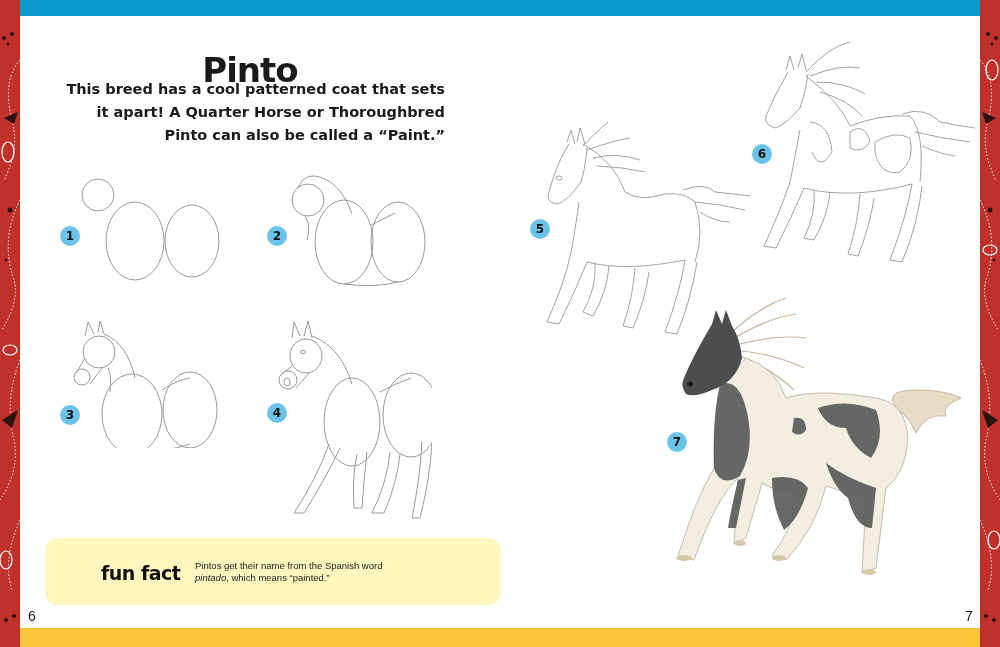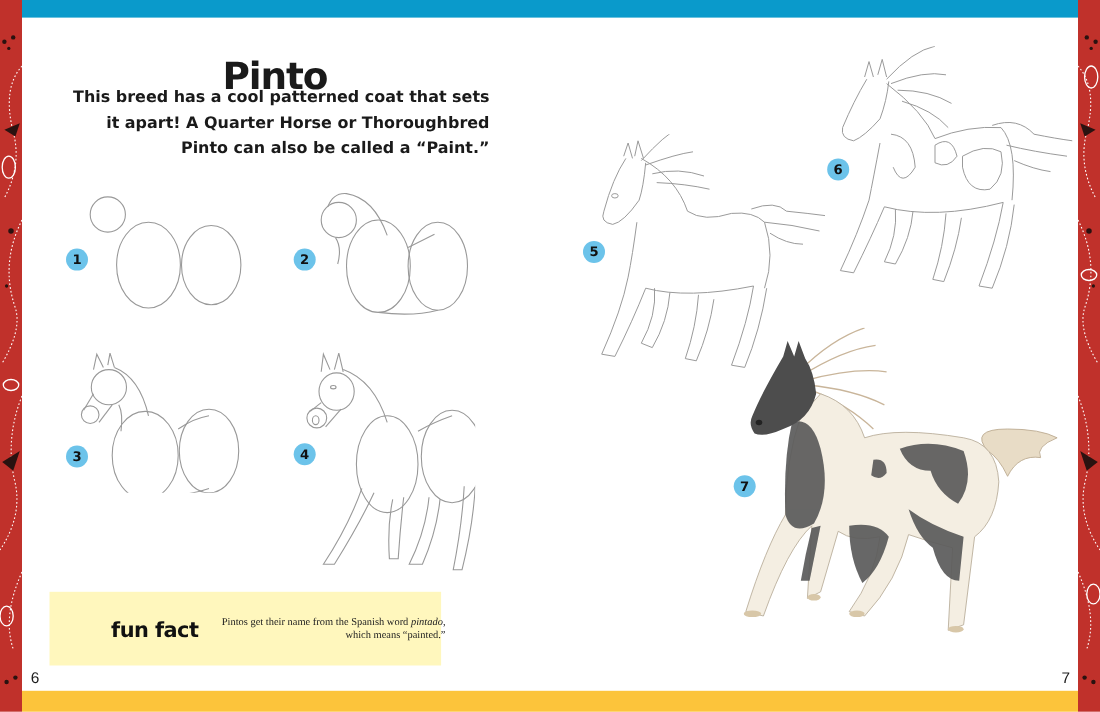--- a/index.html
+++ b/index.html
@@ -14,23 +14,23 @@
   .bottom-bar { position: absolute; left: 20px; top: 628px; width: 960px; height: 19px; background: #fcc43b; }
 
   .title { position: absolute; left: 20px; top: 30px; width: 460px; text-align: center; font-family: "DejaVu Sans", sans-serif; font-weight: bold; font-size: 34px; color: #1a1a1a; letter-spacing: -1px; margin-top: 20px; }
   .intro { position: absolute; left: 55px; top: 78px; width: 390px; text-align: right; font-family: "DejaVu Sans", sans-serif; font-weight: bold; font-size: 14.5px; line-height: 23px; color: #1a1a1a; }
 
   .step-badge { position: absolute; width: 20px; height: 20px; border-radius: 50%; background: #6cc3ea; color: #111; font-family: "DejaVu Sans", sans-serif; font-weight: bold; font-size: 12px; line-height: 20px; text-align: center; }
 
   .drawing { position: absolute; }
   .drawing svg { display: block; }
 
-  .fun-fact { position: absolute; left: 45px; top: 538px; width: 356px; height: 67px; background: #fff7bd; }
+  .fun-fact { position: absolute; left: 45px; top: 538px; width: 456px; height: 67px; background: #fff7bd; border-radius: 13px; }
   .fun-fact-label { position: absolute; left: 56px; top: 24px; font-family: "DejaVu Sans", sans-serif; font-weight: bold; font-size: 19px; color: #111; letter-spacing: -0.5px; }
-  .fun-fact-text { position: absolute; left: 150px; top: 22px; width: 210px; text-align: right; font-family: Liberation Serif, serif; font-size: 9.5px; line-height: 12px; color: #222; }
+  .fun-fact-text { position: absolute; left: 150px; top: 22px; width: 210px; text-align: left; font-family: Liberation Sans, sans-serif; font-size: 9.5px; line-height: 12px; color: #222; }
   .fun-fact-text em { font-style: italic; }
 
   .page-num { position: absolute; top: 608px; font-family: "Liberation Sans", sans-serif; font-size: 14px; color: #1a1a1a; }
 </style>
 </head>
 <body>
 
 <div class="bandana left">
   <svg width="20" height="647" viewBox="0 0 20 647">
     <g fill="none" stroke="#fff" stroke-width="1" stroke-dasharray="1.5 2">

